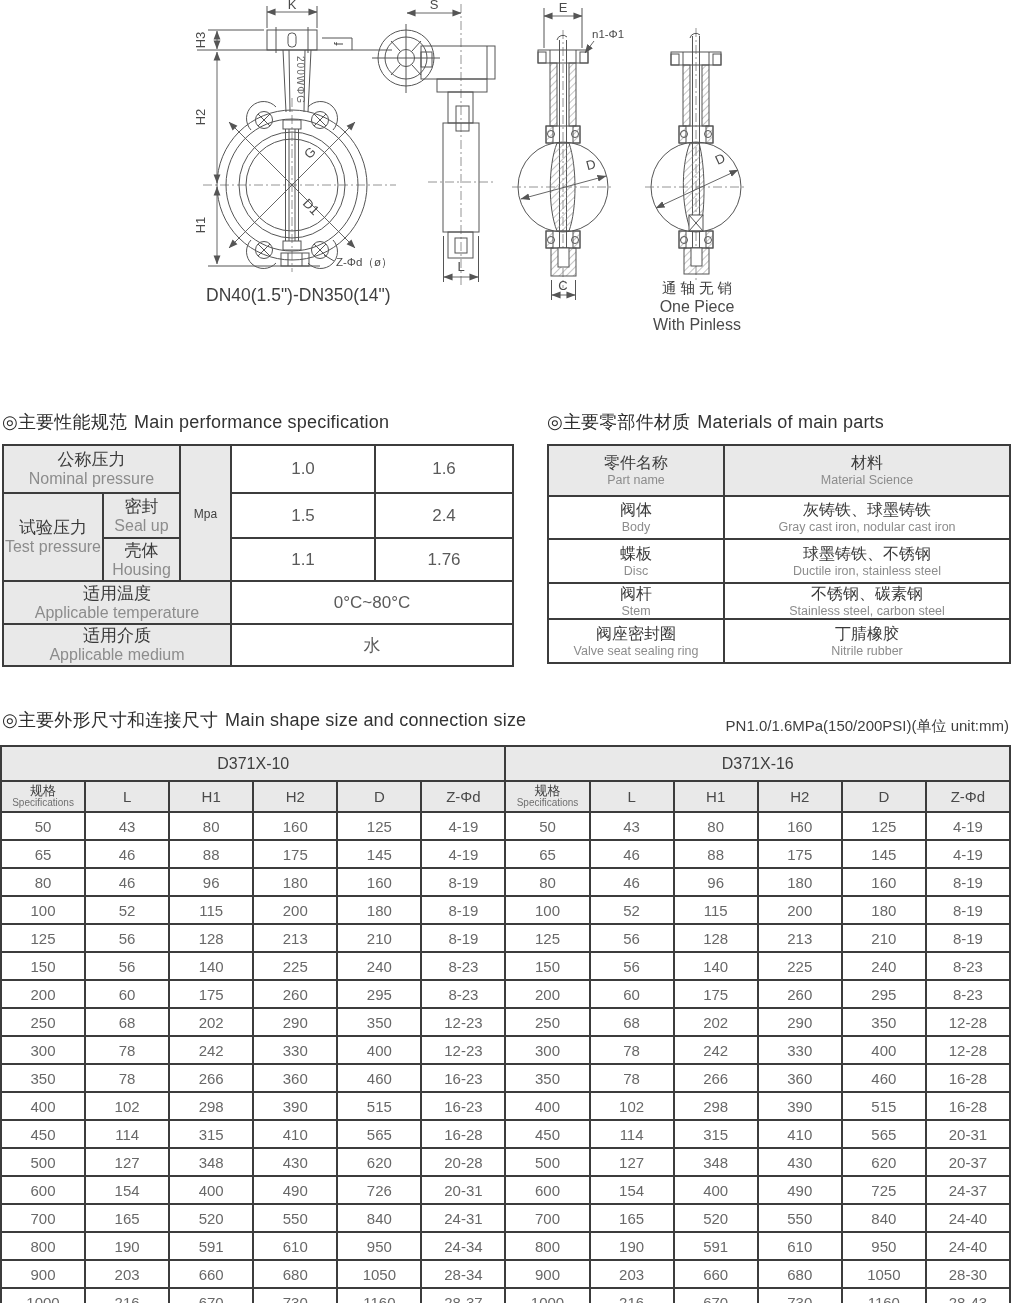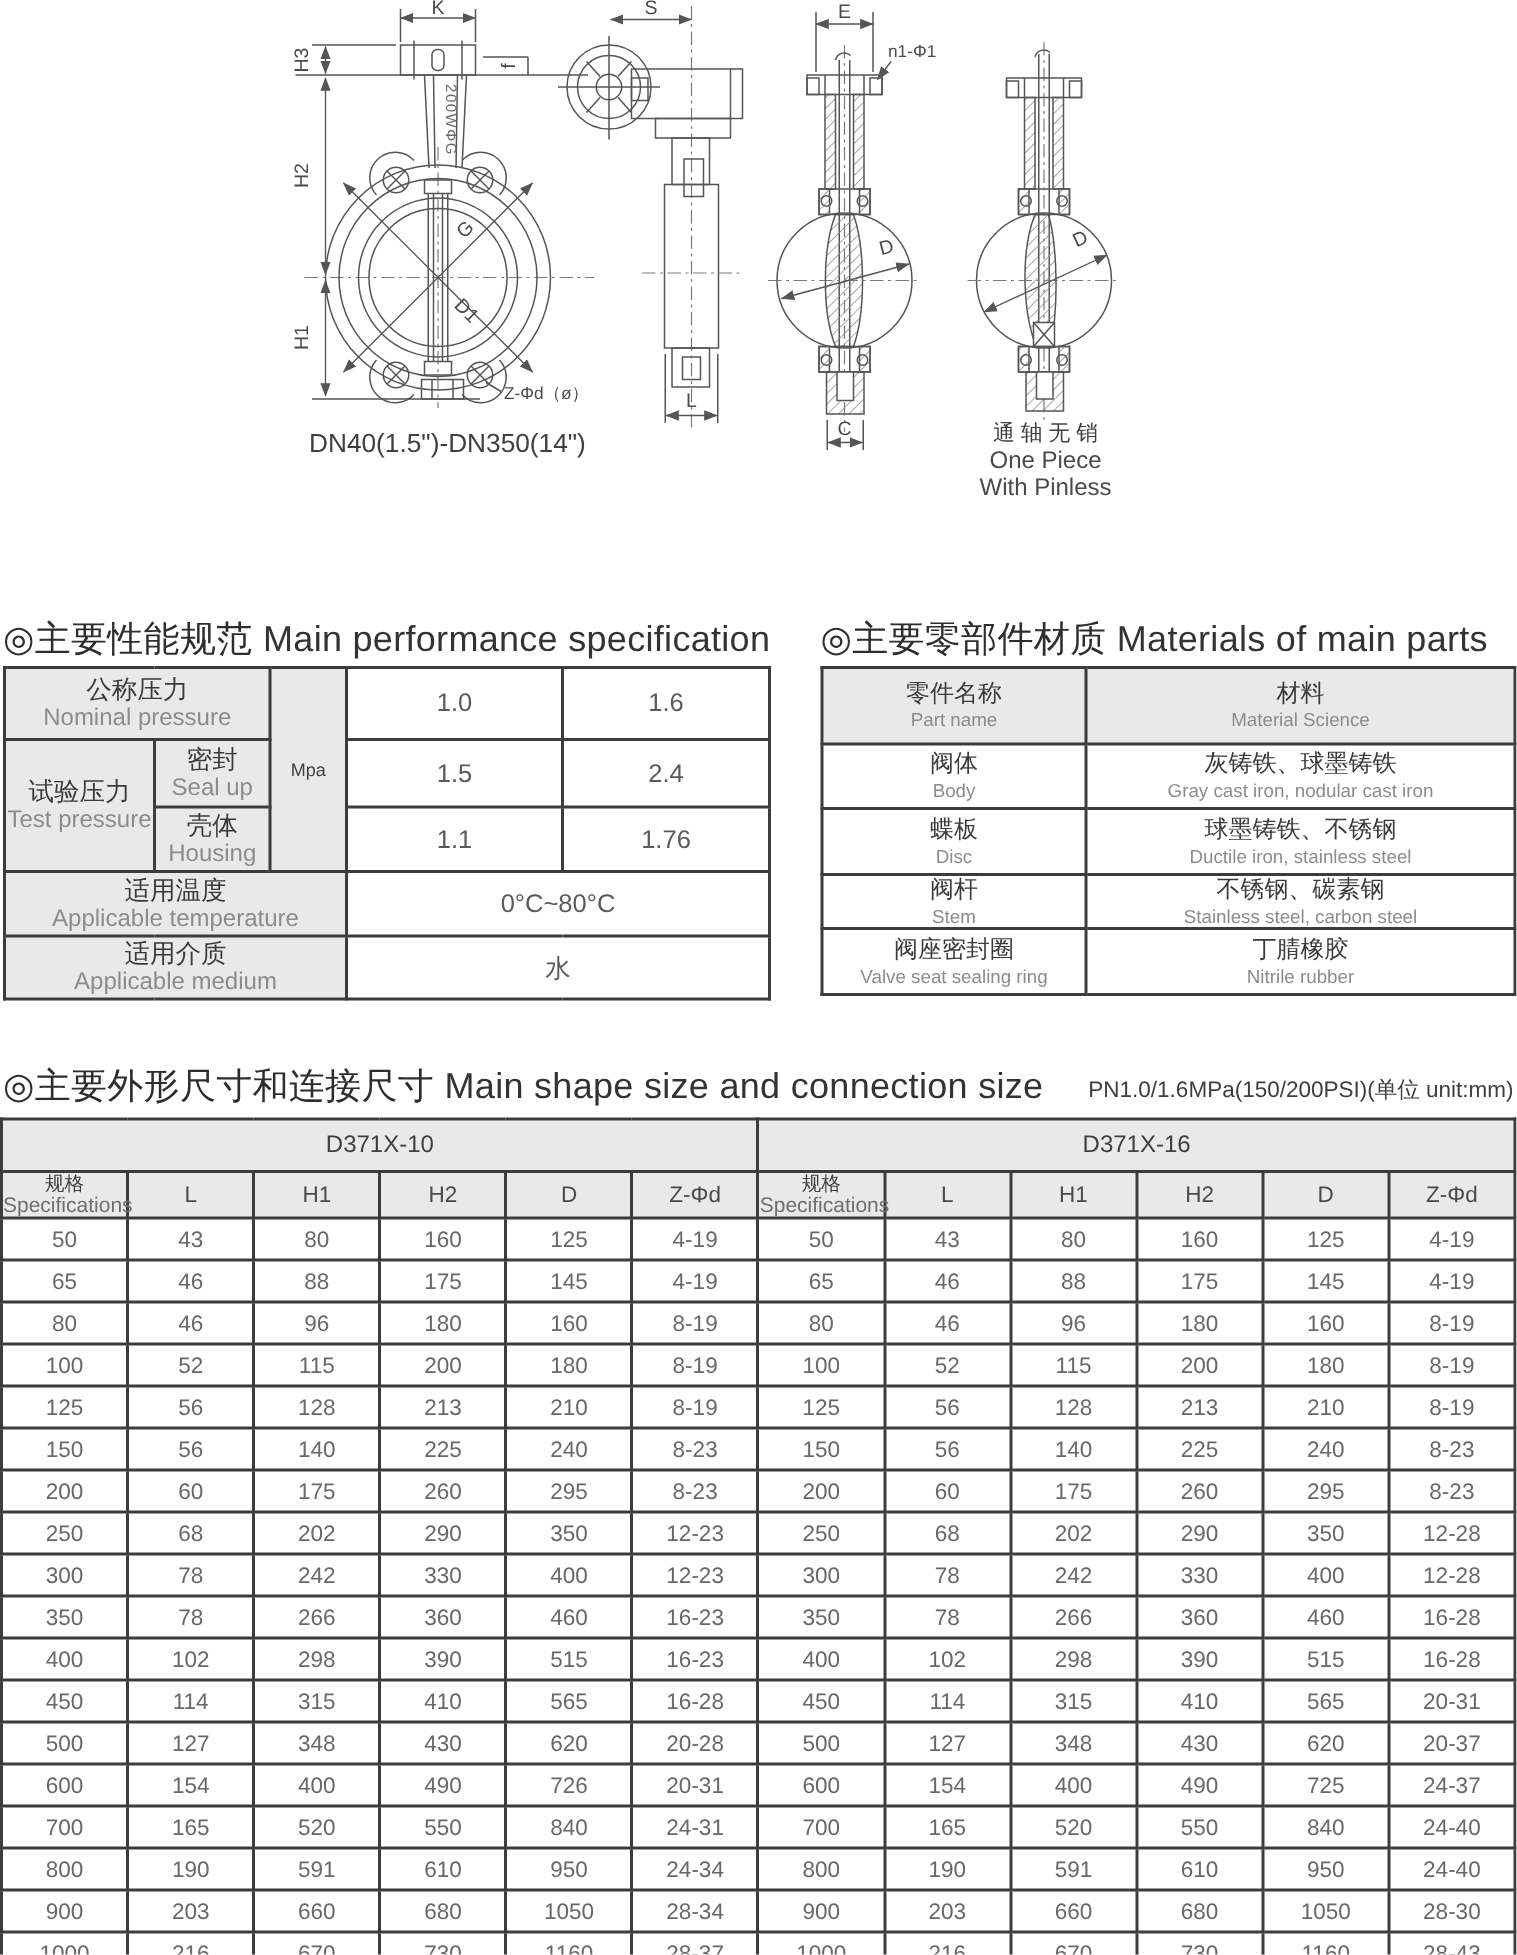--- a/index.html
+++ b/index.html
@@ -1,21 +1,21 @@
 <!DOCTYPE html>
 <html><head>
 <meta charset="utf-8">
 <style>
   html,body{margin:0;padding:0;}
   body{width:1011px;height:1303px;position:relative;background:#fff;overflow:hidden;
        font-family:"Liberation Sans","DejaVu Sans",sans-serif;color:#3a3a3a;}
   #page{position:absolute;inset:0;}
 
   
-  .sec-title{position:absolute;white-space:nowrap;font-size:24px;color:#2d2d2d;font-weight:500;letter-spacing:.2px;}
+  .sec-title{position:absolute;white-space:nowrap;font-size:18px;color:#2d2d2d;font-weight:500;letter-spacing:.2px;}
   .sec-title .t-en{margin-left:7px;font-weight:400;color:#333;}
   #perf-title{left:2px;top:410px;}
   #mat-title{left:547px;top:410px;}
   #dims-title{left:2px;top:708px;}
   #dims-note{position:absolute;right:2px;top:717px;font-size:15px;color:#3f3f3f;white-space:nowrap;}
 
   
   table{border-collapse:collapse;table-layout:fixed;}
   th,td{border:2px solid #3c3c3c;padding:0;text-align:center;vertical-align:middle;}
   th{font-weight:400;}
@@ -29,21 +29,21 @@
   #mat-table{position:absolute;left:547px;top:444px;}
   #mat-table .cell-cn{font-size:16px;}
   #mat-table .cell-en{font-size:12.5px;}
 
   
   #dims-table{position:absolute;left:0;top:745px;width:1011px;height:558px;}
   #dims-table .model-row th{background:#e9e9e9;font-size:16px;color:#3f3f3f;height:33px;}
   #dims-table .ch-row th{background:#e9e9e9;height:29px;}
   #dims-table .col-lab{font-size:15px;color:#4a4a4a;}
   .spec-cn{font-size:13px;color:#3f3f3f;line-height:1.1;}
-  .spec-en{font-size:14px;color:#6f6f6f;line-height:1.05;}
+  .spec-en{font-size:10px;color:#6f6f6f;line-height:1.05;}
   #dims-table tbody td{font-size:15px;color:#686868;height:26px;background:#fff;}
 
   
   #drawings{position:absolute;left:0;top:0;}
   .ln{fill:none;stroke:#555;stroke-width:1;}
   .lnw{fill:#fff;stroke:#555;stroke-width:1;}
   .hz{fill:url(#hatch);stroke:#555;stroke-width:1;}
   .cl{fill:none;stroke:#7a7a7a;stroke-width:.8;stroke-dasharray:9 3 2 3;}
   .dim{fill:none;stroke:#555;stroke-width:.9;marker-start:url(#arr);marker-end:url(#arr);}
   .dimend{fill:none;stroke:#555;stroke-width:.9;marker-end:url(#arr);}

